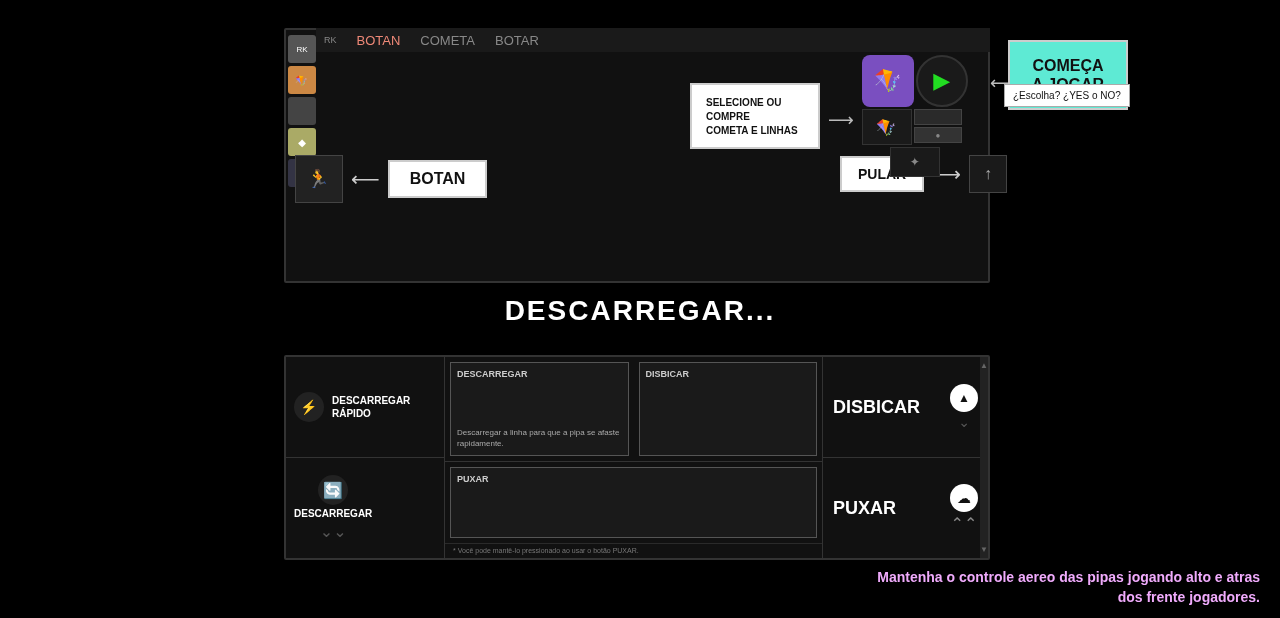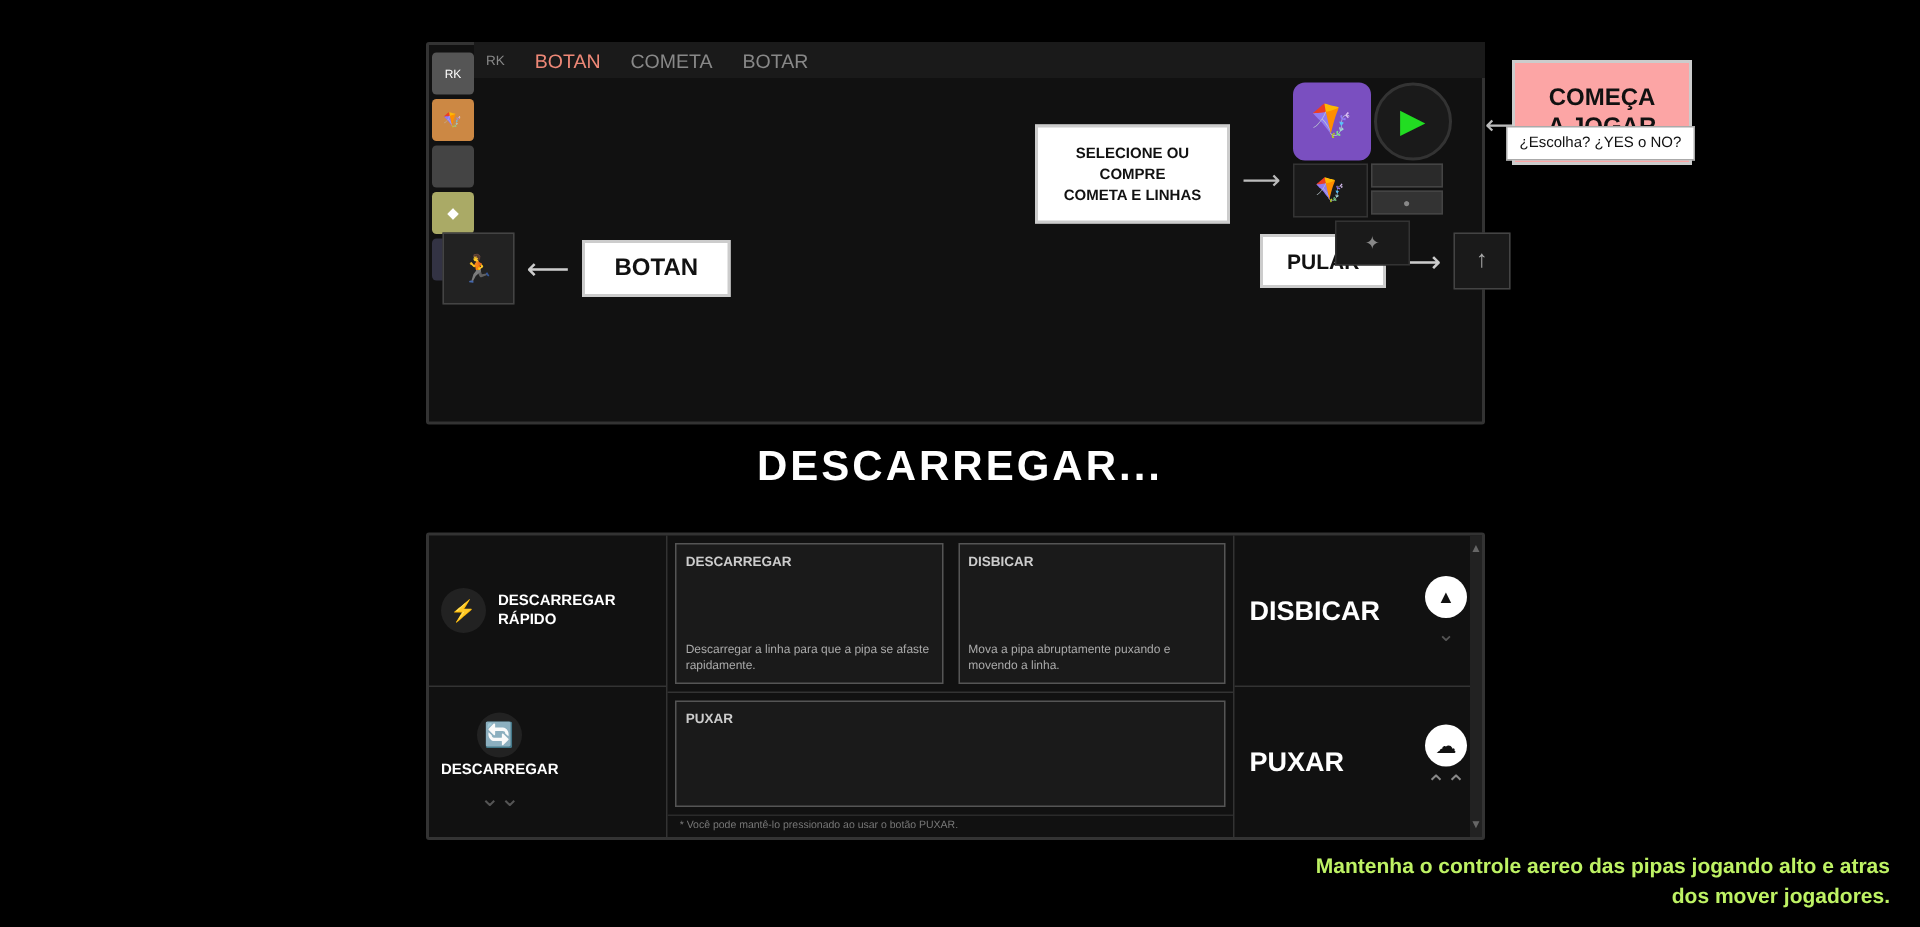--- a/index.html
+++ b/index.html
@@ -144,21 +144,21 @@
       align-items: center;
       gap: 8px;
     }
     .select-box {
       background: #fff;
       color: #111;
       font-size: 11px;
       font-weight: bold;
       padding: 10px 14px;
       border: 2px solid #ccc;
-      text-align: center;
+      text-align: left;
       line-height: 1.3;
       width: 130px;
     }
     .icon-big {
       width: 52px;
       height: 52px;
       background: #6a4fb5;
       border-radius: 8px;
       display: flex;
       align-items: center;
@@ -198,21 +198,21 @@
       justify-content: center;
       font-size: 16px;
       color: #888;
     }
 
     
     .start-btn {
       position: absolute;
       top: 40px;
       left: 1008px;
-      background: #fca5a5;
+      background: #5eead4;
       color: #111;
       font-weight: bold;
       font-size: 16px;
       padding: 14px 16px;
       border: 2px solid #ccc;
       text-align: center;
       line-height: 1.2;
       width: 120px;
       cursor: pointer;
     }
@@ -404,21 +404,21 @@
     }
 
     
     .bottom-right-text {
       position: absolute;
       top: 568px;
       right: 20px;
       text-align: right;
       font-size: 14px;
       font-weight: bold;
-      color: #bef264;
+      color: #f0abfc;
       line-height: 1.4;
     }
 
     
     .bp-scrollbar {
       width: 8px;
       background: #222;
       position: absolute;
       right: 0;
       top: 0;
@@ -522,21 +522,20 @@
   </div>
 
   <div class="bp-mid">
     <div class="bp-mid-row">
       <div class="bp-card">
         <div class="bp-card-title">DESCARREGAR</div>
         <div class="bp-card-text">Descarregar a linha para que a pipa se afaste rapidamente.</div>
       </div>
       <div class="bp-card">
         <div class="bp-card-title">DISBICAR</div>
-        <div class="bp-card-text">Mova a pipa abruptamente puxando e movendo a linha.</div>
       </div>
     </div>
     <div class="bp-mid-row">
       <div class="bp-card">
         <div class="bp-card-title">PUXAR</div>
       </div>
     </div>
     <div class="bp-note">* Você pode mantê-lo pressionado ao usar o botão PUXAR.</div>
   </div>
 
@@ -558,14 +557,14 @@
 
     <div class="bp-scrollbar">
       <span class="bp-scroll-arrow">▲</span>
       <span class="bp-scroll-arrow">▼</span>
     </div>
   </div>
 </div>
 
 <div class="bottom-right-text">
   <span>Mantenha o controle aereo das pipas jogando alto e atras</span><br>
-  <span>dos mover jogadores.</span>
+  <span>dos frente jogadores.</span>
 </div>
 
 </body></html>

